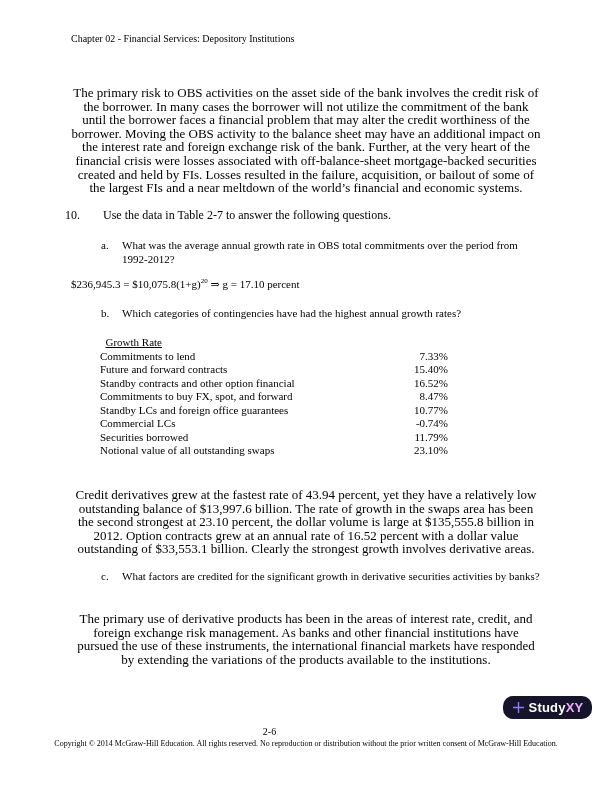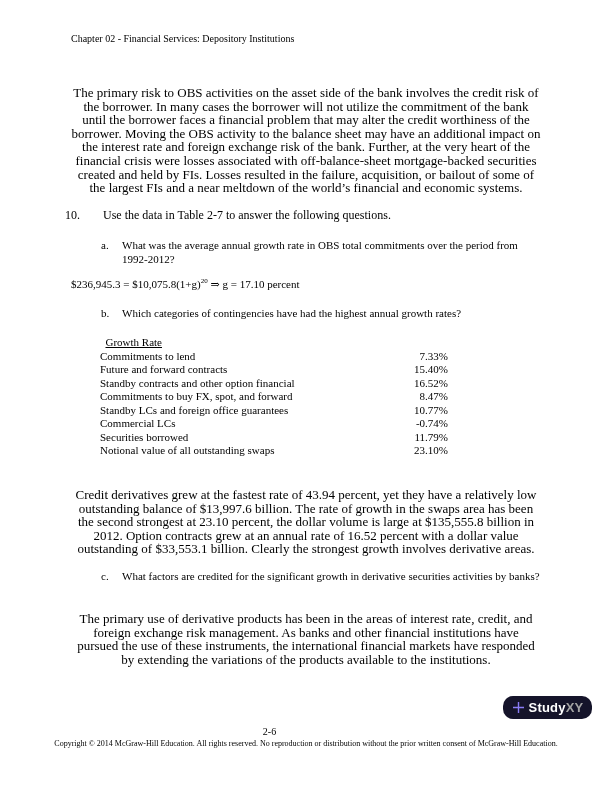--- a/index.html
+++ b/index.html
@@ -62,21 +62,21 @@
   .brand-badge {
     left:503px; top:696px; width:89px; height:23px;
     background:#15142a;
     border-radius:10px;
     display:flex; align-items:center; justify-content:center;
     gap:4px;
     font-family:"Liberation Sans","DejaVu Sans",sans-serif;
     font-weight:bold; font-size:13px;
   }
   .brand-primary   { color:#ffffff; letter-spacing:0.2px; }
-  .brand-secondary { color:#a3a3a3; letter-spacing:0.2px; margin-left:-4px; }
+  .brand-secondary { color:#f0abfc; letter-spacing:0.2px; margin-left:-4px; }
 
   .page-number {
     left:0; top:726px; width:539px;
     text-align:center; font-size:10px; line-height:11px;
   }
   .copyright {
     left:36px; top:739px; width:540px;
     text-align:center; font-size:8px; line-height:9.6px;
   }
 </style>

